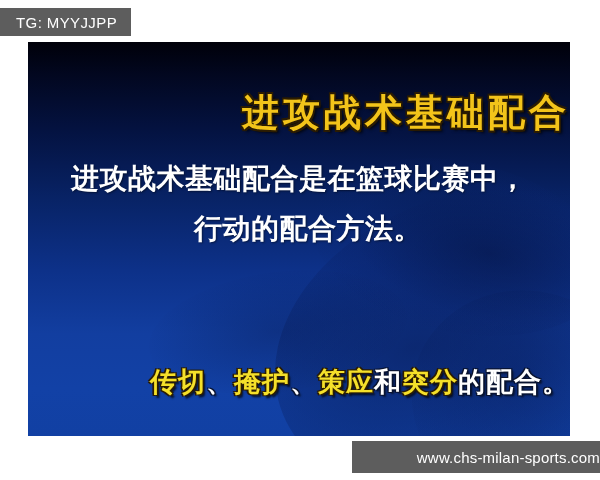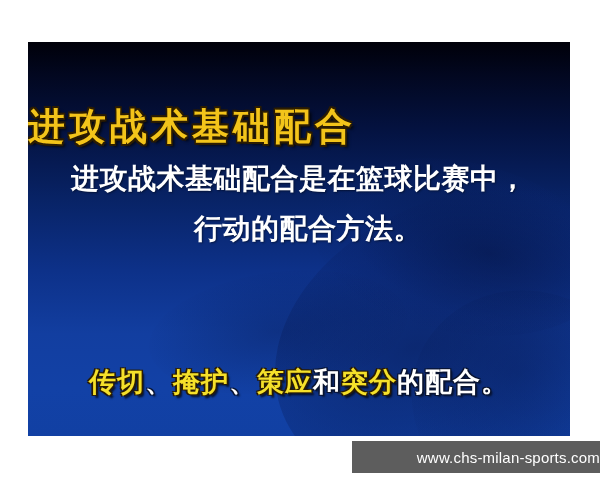--- a/index.html
+++ b/index.html
@@ -136,22 +136,22 @@
     z-index: 2;
     width: 100%;
     height: 100%;
   }
 
   
   .slide-title {
     position: absolute;
     left: 0;
     right: 0;
-    top: 64px;
-    text-align: left;
+    top: 50px;
+    text-align: right;
     font-family: "DejaVu Sans", sans-serif;
     font-weight: bold;
     font-size: 37px;
     line-height: 42px;
     letter-spacing: 4px;
     color: #f3c41a;
     white-space: nowrap;
     text-shadow:
       -1.6px -1.6px 0 #2b1c02,
        1.6px -1.6px 0 #2b1c02,
@@ -207,21 +207,21 @@
        1.3px  1.3px 0 #0a1430,
        2px    2px   2px rgba(0,0,0,0.6);
   }
 
   
   .highlight-line {
     position: absolute;
     left: 0;
     right: 0;
     top: 322px;
-    text-align: center;
+    text-align: right;
     font-family: "DejaVu Sans", sans-serif;
     font-weight: bold;
     font-size: 27px;
     letter-spacing: 1px;
     white-space: nowrap;
   }
   .hl-seg { display: inline; }
   .hl-yellow {
     color: #f5e02a;
     text-shadow:
@@ -239,20 +239,23 @@
       -1.3px  1.3px 0 #0a1430,
        1.3px  1.3px 0 #0a1430,
        2.2px  2.2px 2px rgba(0,0,0,0.6);
   }
 </style>
 </head>
 <body>
 
 <div id="page-root">
 
+  <div class="tag-badge">
+    <span>TG: MYYJJPP</span>
+  </div>
 
   <div class="slide">
 
     <div class="swirl swirl-a"></div>
     <div class="swirl swirl-b"></div>
     <div class="swirl swirl-c"></div>
     <div class="swirl swirl-d"></div>
 
     <div class="slide-content">
 

